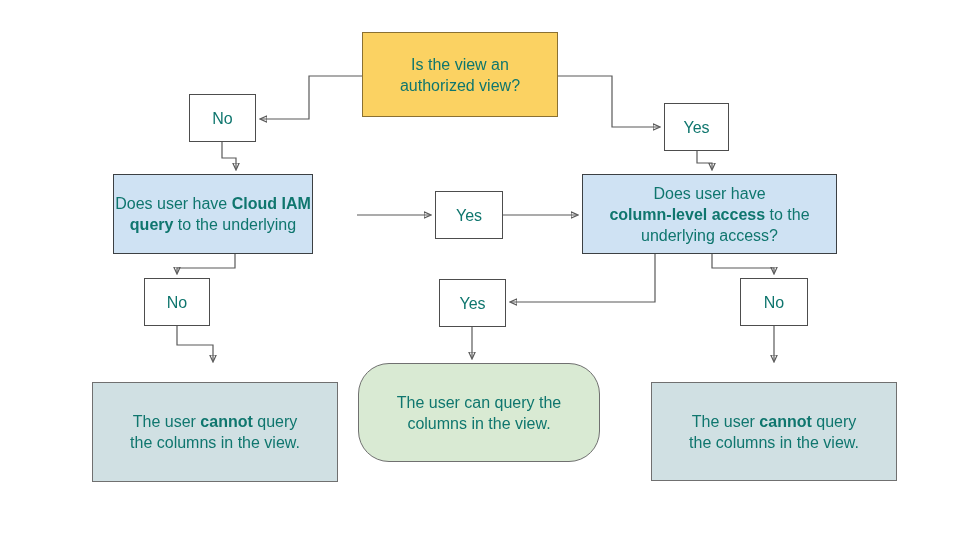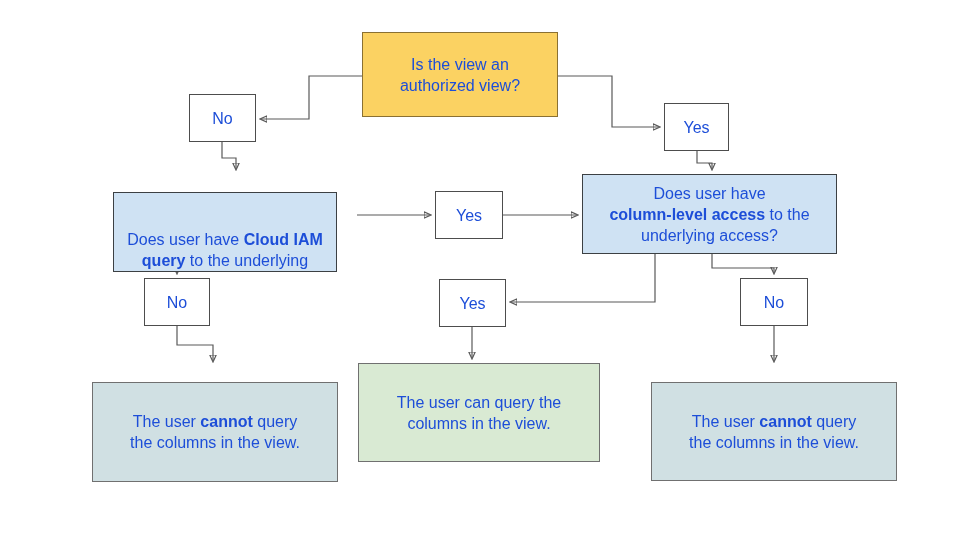--- a/index.html
+++ b/index.html
@@ -1,18 +1,18 @@
 <!DOCTYPE html>
 <html><head>
 <meta charset="utf-8">
 <style>
   html,body{margin:0;padding:0;background:#fff;}
   #stage{
     position:relative;width:960px;height:540px;background:#ffffff;overflow:hidden;
-    font-family:"Liberation Sans","DejaVu Sans",sans-serif;color:#1d4ed8;
+    font-family:"Liberation Sans","DejaVu Sans",sans-serif;color:#0f766e;
   }
   .node{
     position:absolute;box-sizing:border-box;display:flex;align-items:center;justify-content:center;
     text-align:center;font-size:16px;line-height:21px;
   }
   .node b{font-weight:bold;}
   .q-yellow{background:#FBD262;border:1px solid #8a7032;}
   .q-blue{background:#CFE2F3;border:1px solid #3c4043;}
   .small{background:#ffffff;border:1px solid #4d4d4d;}
   .out-cyan{background:#D0E0E3;border:1px solid #707070;margin-top:16px;}
@@ -46,41 +46,41 @@
   </svg>
 
   <div class="node q-yellow" style="left:362px;top:32px;width:196px;height:85px;">
       <div><span>Is the view an</span><br><span>authorized view?</span></div>
     </div>
 
   <div class="node small" style="left:189px;top:94px;width:67px;height:48px;">No</div>
 
   <div class="node small" style="left:664px;top:103px;width:65px;height:48px;">Yes</div>
 
-  <div class="node q-blue" style="left:113px;top:192px;width:224px;height:80px;align-items:flex-end;">
+  <div class="node q-blue" style="left:113px;top:174px;width:200px;height:80px;">
       <div><span>Does user have </span><b>Cloud IAM</b><br><b>query</b><span> to the underlying</span><br></div>
     </div>
 
   <div class="node small" style="left:435px;top:191px;width:68px;height:48px;">Yes</div>
 
   <div class="node q-blue" style="left:582px;top:174px;width:255px;height:80px;">
       <div><span>Does user have</span><br><b>column-level access</b><span> to the</span><br><span>underlying access?</span></div>
     </div>
 
   <div class="node small" style="left:144px;top:278px;width:66px;height:48px;">No</div>
 
   <div class="node small" style="left:439px;top:279px;width:67px;height:48px;">Yes</div>
 
   <div class="node small" style="left:740px;top:278px;width:68px;height:48px;">No</div>
 
   <div class="node out-cyan" style="left:92px;top:366px;width:246px;height:100px;">
       <div><span>The user </span><b>cannot</b><span> query</span><br><span>the columns in the view.</span></div>
     </div>
 
-  <div class="node out-green" style="left:358px;top:363px;width:242px;height:99px;">
+  <div class="node out-green" style="left:358px;top:363px;width:242px;height:99px;border-radius:31px;">
       <div><span>The user can query the</span><br><span>columns in the view.</span></div>
     </div>
 
   <div class="node out-cyan" style="left:651px;top:366px;width:246px;height:99px;">
       <div><span>The user </span><b>cannot</b><span> query</span><br><span>the columns in the view.</span></div>
     </div>
 
 </div>
 
 </body></html>

